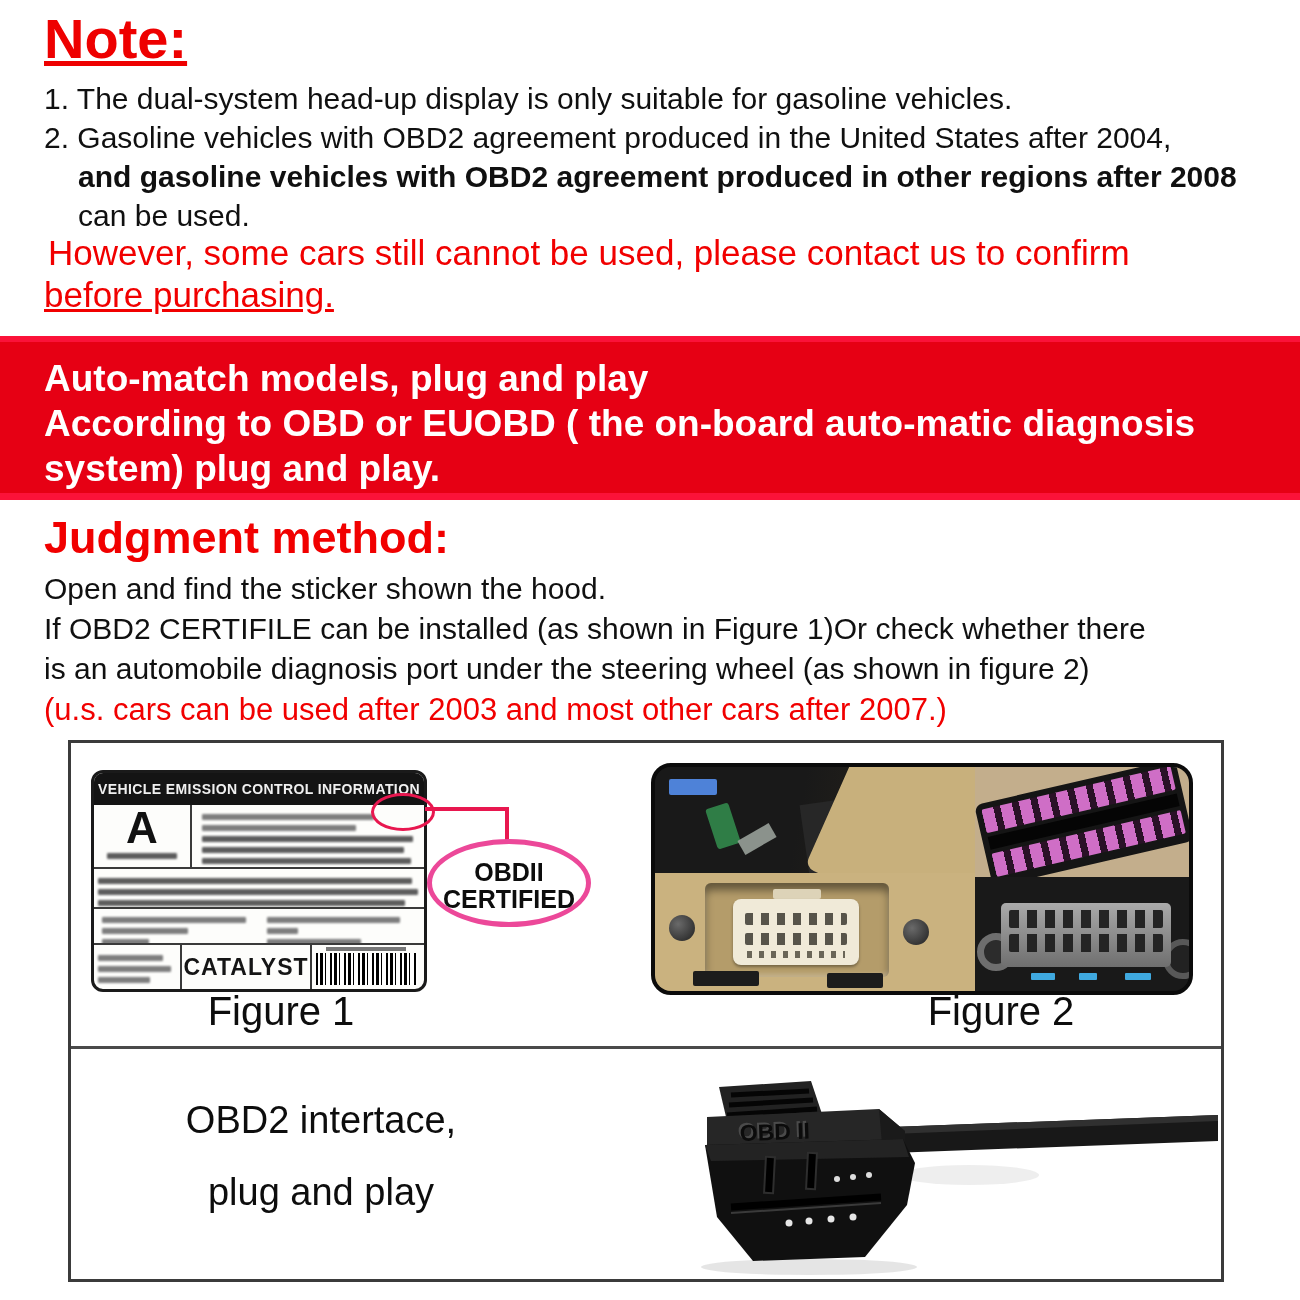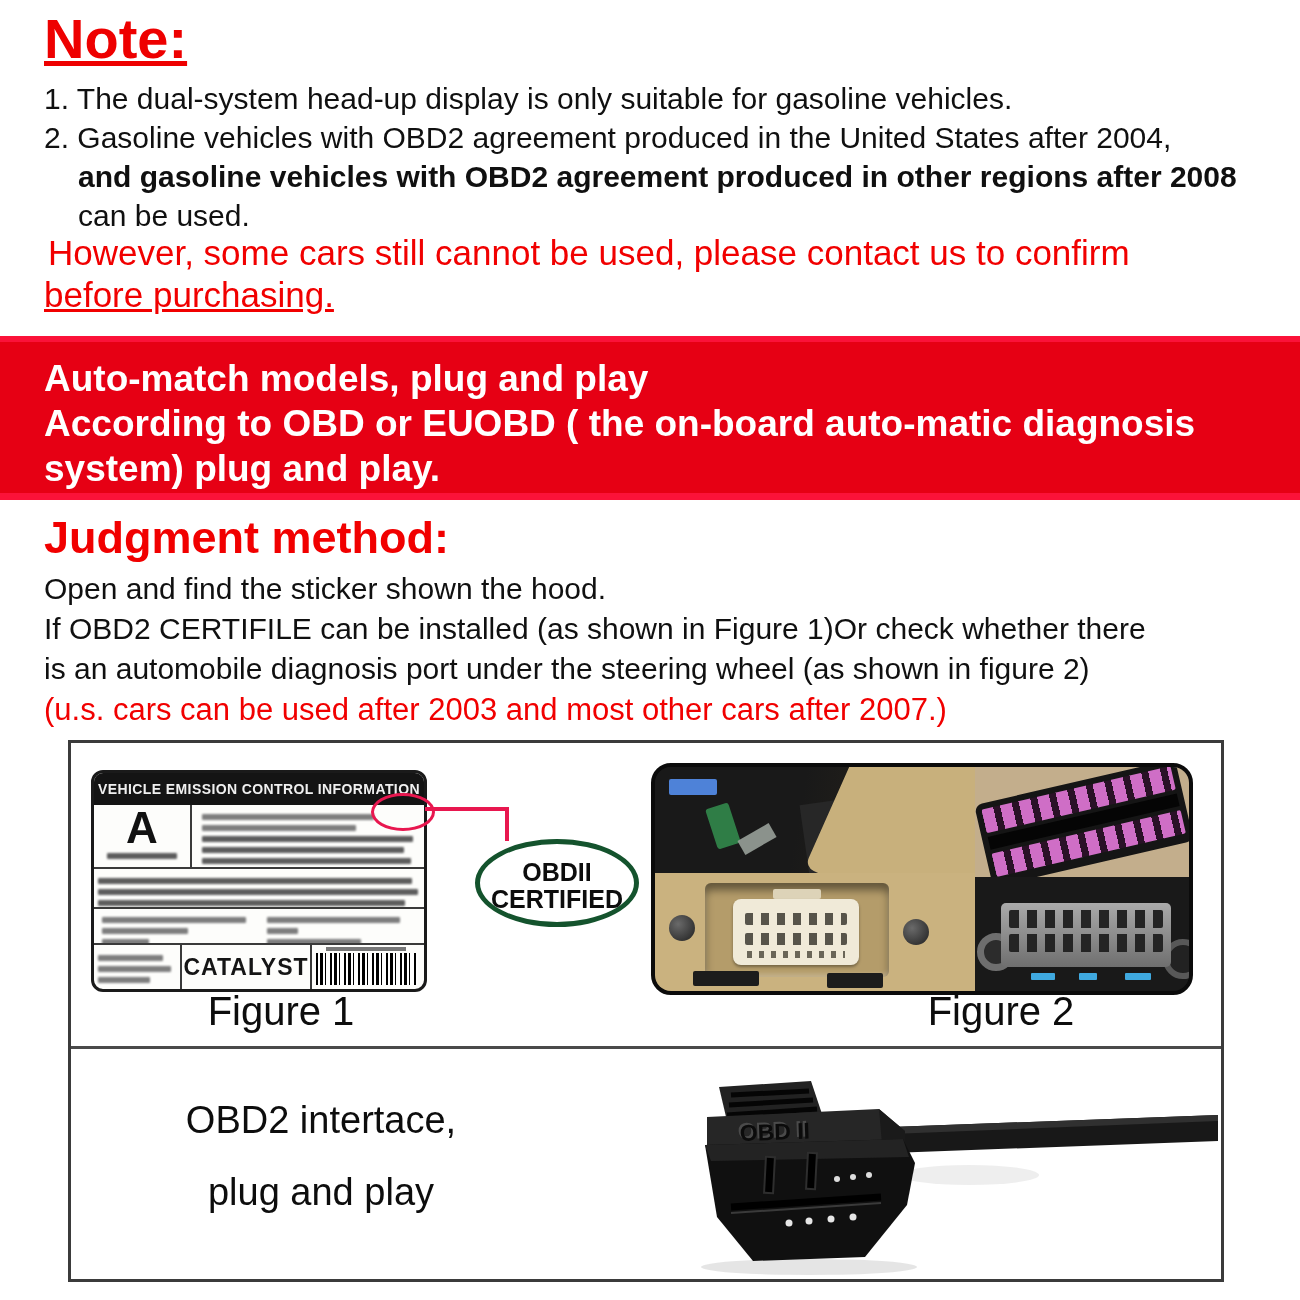--- a/index.html
+++ b/index.html
@@ -59,22 +59,22 @@
   }
   .bc-top{position:absolute;left:14px;top:2px;width:80px;height:4px;background:#777;filter:blur(.7px);}
   .b{height:6px;background:#7e7e7e;margin:5px 4px;border-radius:1px;filter:blur(.8px);}
   .b.dark{background:#5d5d5d;}
   
   .mini-oval{left:300px;top:50px;width:58px;height:32px;border:3px solid #e8174f;border-radius:50%;}
   .call-h{left:354px;top:64px;width:84px;height:4px;background:#e8174f;}
   .call-v{left:434px;top:64px;width:4px;height:34px;background:#e8174f;}
   .call-ellipse{
     left:356px;top:96px;width:164px;height:88px;box-sizing:border-box;
-    border:5px solid #14532d;border-radius:50%;background:#fff;
-    text-align:center;padding-top:15px;margin-left:48px;
+    border:5px solid #ec4899;border-radius:50%;background:#fff;
+    text-align:center;padding-top:15px;
   }
   .call-ellipse div{font-size:25px;font-weight:bold;color:#0d0d0d;line-height:27px;}
   
   .photo{
     left:580px;top:20px;width:542px;height:232px;box-sizing:border-box;
     border:4px solid #0b0b0b;border-radius:20px;overflow:hidden;background:#151515;
   }
   .pl{left:0;top:0;width:320px;height:224px;}
   .pl-top{left:0;top:0;width:320px;height:106px;background:linear-gradient(100deg,#191919 45%,#23201a 70%);overflow:hidden;}
   .wedge{right:-46px;top:-24px;width:190px;height:170px;background:#c8b07c;transform:rotate(24deg);border-radius:10px;}

